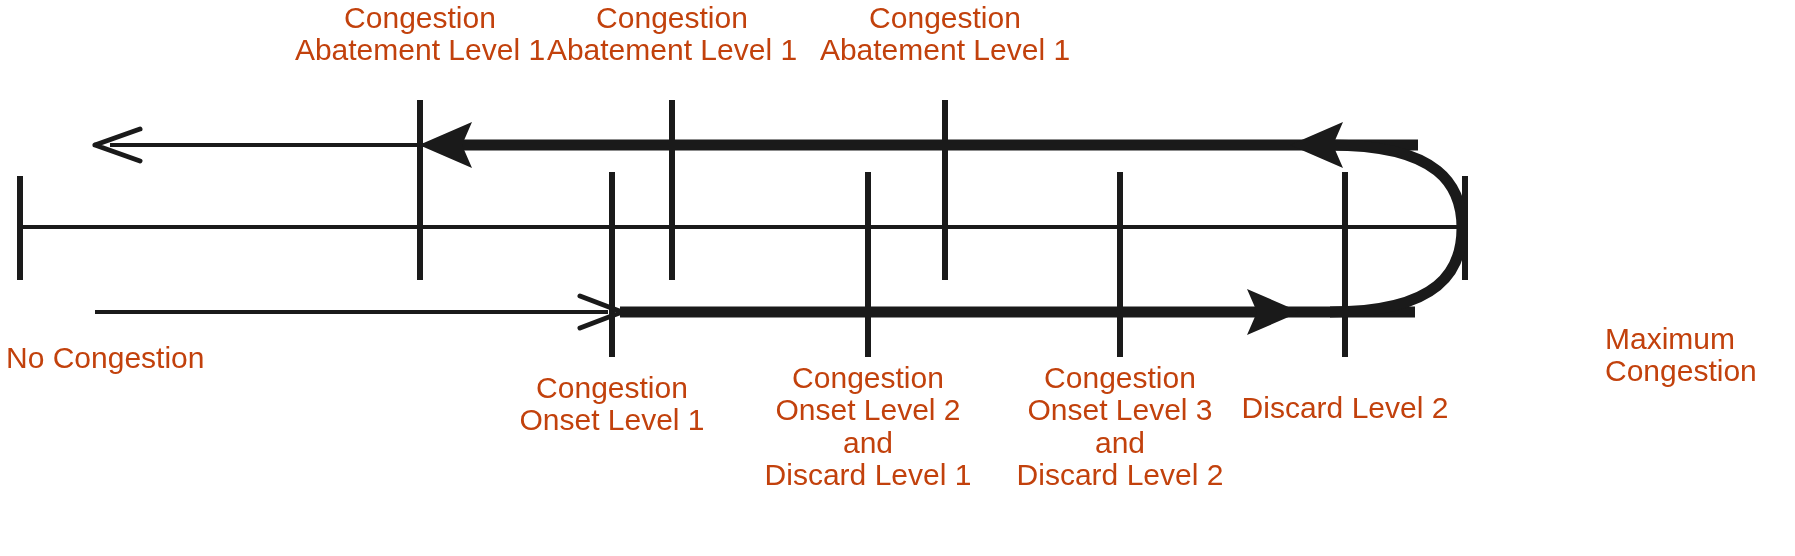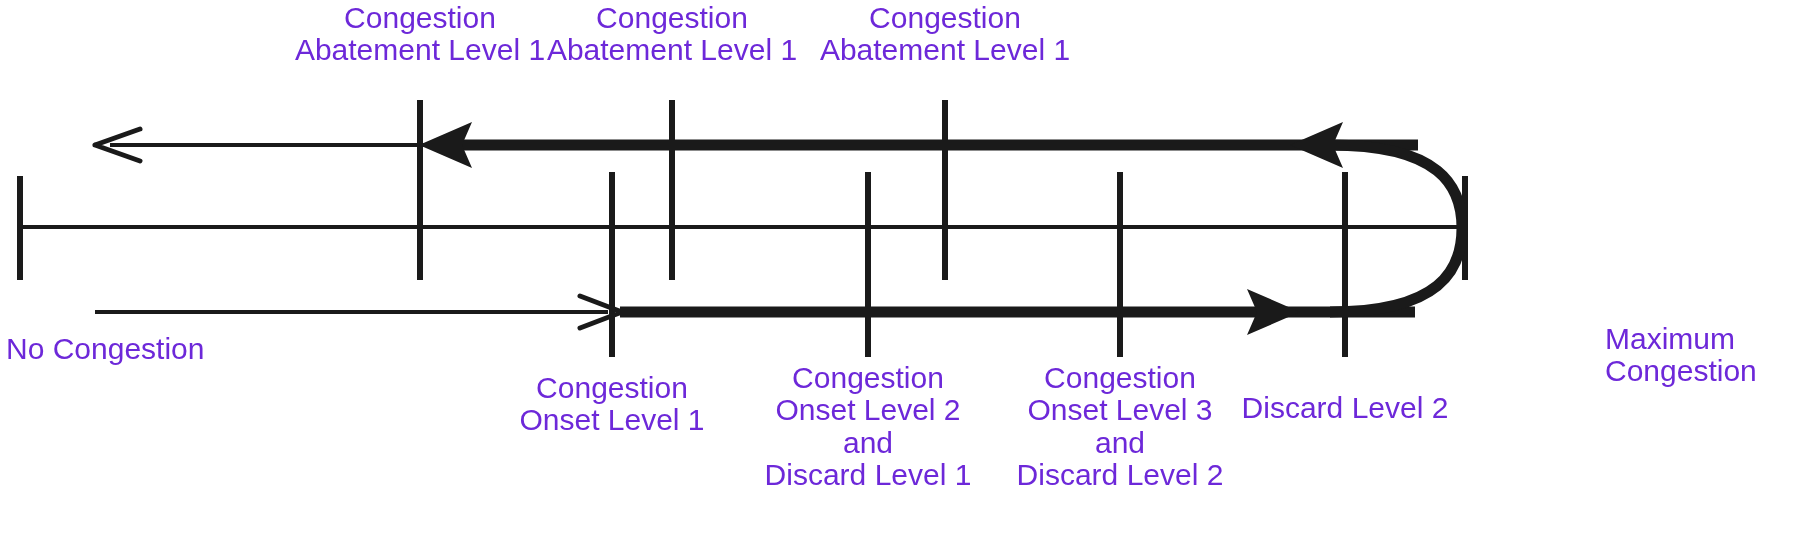--- a/index.html
+++ b/index.html
@@ -1,20 +1,20 @@
 <!DOCTYPE html>
 <html><head>
 <meta charset="utf-8">
 <style>
   html,body{margin:0;padding:0;background:#ffffff;}
   body{width:1795px;height:556px;overflow:hidden;
        font-family:"Liberation Sans","DejaVu Sans",sans-serif;color:#000;}
   #stage{position:relative;width:1795px;height:556px;}
   svg#diagram{position:absolute;left:0;top:0;width:1795px;height:556px;}
-  .lbl{position:absolute;white-space:pre-line;line-height:1.08;color:#6d28d9;}
+  .lbl{position:absolute;white-space:pre-line;line-height:1.08;color:#c2410c;}
   .lbl-top{font-size:30px;text-align:center;}
   .lbl-bot{font-size:30px;text-align:center;}
   .lbl-end{font-size:30px;}
   .lbl-endR{font-size:30px;text-align:left;}
 </style>
 </head>
 <body>
 
 <div id="stage">
 
@@ -80,18 +80,18 @@
 and
 Discard Level 1</div>
 
   <div class="lbl lbl-bot" style="left:970px; top:362px; width:300px;">Congestion
 Onset Level 3
 and
 Discard Level 2</div>
 
   <div class="lbl lbl-bot" style="left:1195px; top:392px; width:300px;">Discard Level 2</div>
 
-  <div class="lbl lbl-end" style="left:6px; top:333px; width:330px;">No Congestion</div>
+  <div class="lbl lbl-end" style="left:6px; top:342px; width:330px;">No Congestion</div>
 
   <div class="lbl lbl-endR" style="left:1605px; top:323px; width:200px;">Maximum
 Congestion</div>
 
 </div>
 
 </body></html>

